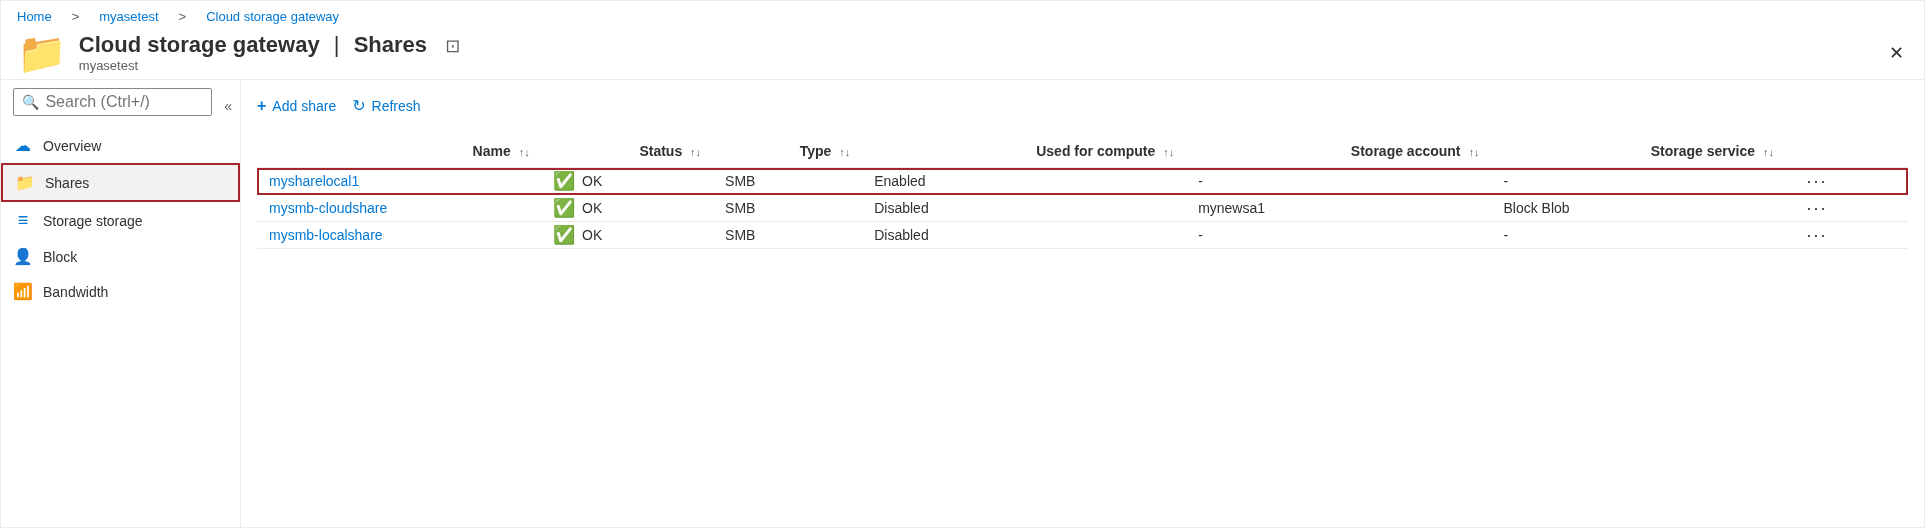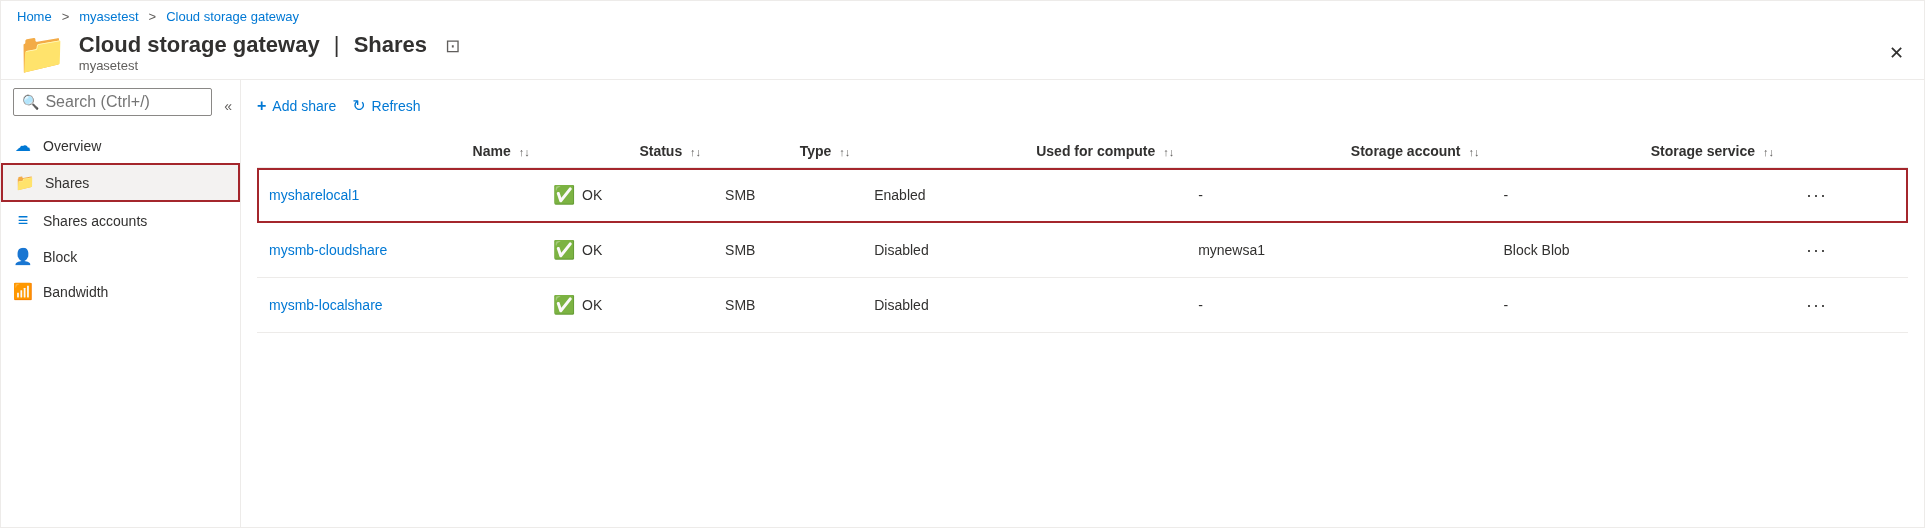--- a/index.html
+++ b/index.html
@@ -18,21 +18,21 @@
       overflow: hidden;
     }
     
     .header {
       padding: 8px 16px 0 16px;
       border-bottom: 1px solid #edebe9;
     }
     .breadcrumb {
       display: flex;
       align-items: center;
-      gap: 10px;
+      gap: 20px;
       font-size: 13px;
       color: #0078d4;
       margin-bottom: 8px;
     }
     .breadcrumb .sep {
       color: #605e5c;
     }
     .breadcrumb .home-link {
       color: #0078d4;
       cursor: pointer;
@@ -179,21 +179,21 @@
       font-weight: 600;
       color: #323130;
       white-space: nowrap;
     }
     .data-table th .sort-icon {
       font-size: 11px;
       color: #605e5c;
       margin-left: 4px;
     }
     .data-table td {
-      padding: 16px 12px;
+      padding: 2px 12px;
       border-bottom: 1px solid #edebe9;
       color: #323130;
     }
     .more-btn {
       cursor: pointer;
       color: #323130;
       font-size: 20px;
       letter-spacing: 2px;
       padding: 2px 8px;
       border-radius: 2px;
@@ -243,21 +243,21 @@
       <div class="nav-item">
         <span class="nav-icon" style="color:#0078d4;">☁</span>
         <span>Overview</span>
       </div>
       <div class="nav-item active" style="border: 2px solid #a4262c;">
         <span class="nav-icon" style="color:#f0a500;">📁</span>
         <span>Shares</span>
       </div>
       <div class="nav-item">
         <span class="nav-icon" style="color:#0078d4; font-size:18px;">≡</span>
-        <span>Shares accounts</span>
+        <span>Storage storage</span>
       </div>
       <div class="nav-item">
         <span class="nav-icon">👤</span>
         <span>Block</span>
       </div>
       <div class="nav-item">
         <span class="nav-icon" style="color:#0078d4;">📶</span>
         <span>Bandwidth</span>
       </div>
     </div>

